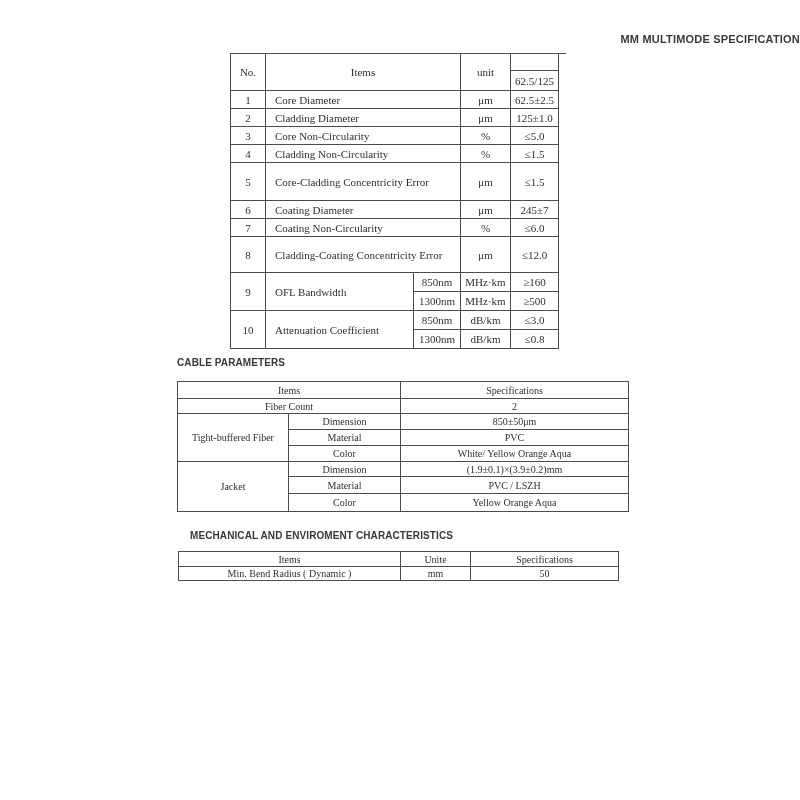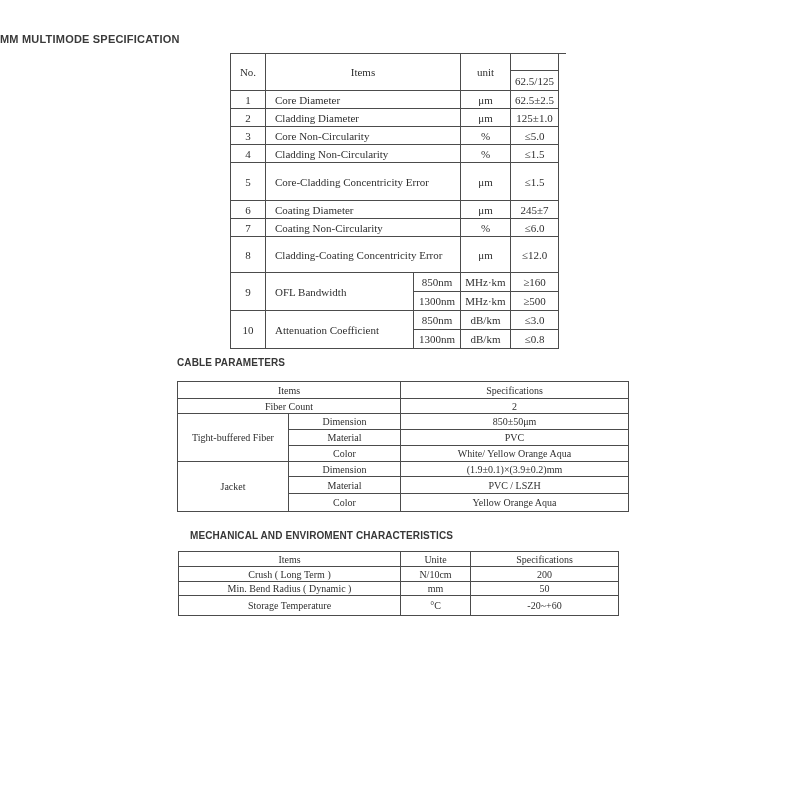--- a/index.html
+++ b/index.html
@@ -9,21 +9,21 @@
     -webkit-font-smoothing:antialiased;
   }
   .abs{position:absolute;}
   .hd{
     position:absolute;
     font-family:"Liberation Sans","DejaVu Sans",sans-serif;
     font-weight:bold;color:#383838;font-size:10px;line-height:12px;
     letter-spacing:0.1px;white-space:nowrap;
   }
   #spec-title{
-    left:0;right:0;top:33px;text-align:left;
+    left:0;right:0;top:33px;text-align:right;
     font-size:11px;font-weight:600;letter-spacing:0.2px;color:#3a3a3a;
   }
   table.t{border-collapse:collapse;table-layout:fixed;}
   table.t td{
     border:1px solid #4c4c4c;text-align:center;vertical-align:middle;
     color:#2f2f2f;padding:0;overflow:hidden;white-space:nowrap;
   }
   .t1{font-size:11px;}
   .t2,.t3{font-size:10px;}
   .t1 td.item{text-align:left;padding-left:9px;}
@@ -196,30 +196,20 @@
       <col style="width:222px">
         <col style="width:70px">
         <col style="width:148px">
     </colgroup>
     <tbody>
       <tr class="rh15">
         <td>Items</td>
         <td>Unite</td>
         <td>Specifications</td>
       </tr>
-      <tr class="rh15">
-        <td>Crush ( Long Term )</td>
-        <td>N/10cm</td>
-        <td>200</td>
-      </tr>
       <tr class="rh14">
         <td>Min. Bend Radius ( Dynamic )</td>
         <td>mm</td>
         <td>50</td>
       </tr>
-      <tr class="rh20">
-        <td>Storage Temperature</td>
-        <td>°C</td>
-        <td>-20~+60</td>
-      </tr>
     </tbody>
   </table>
 </div>
 
 </body></html>

